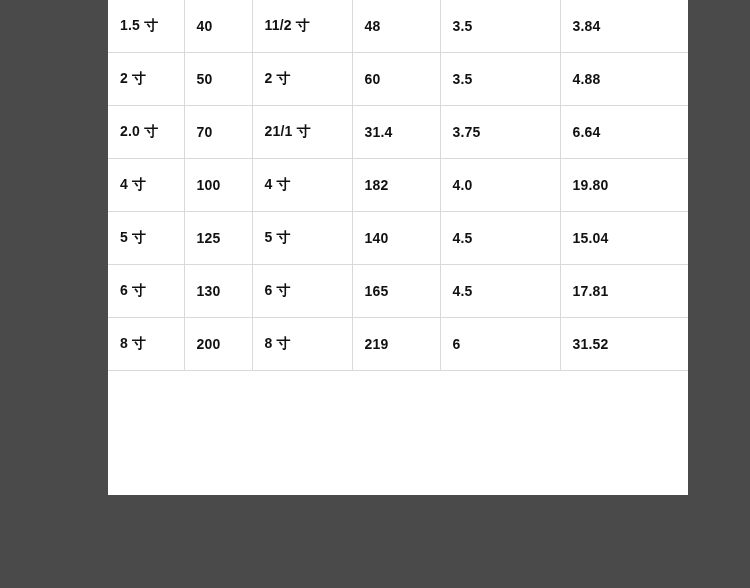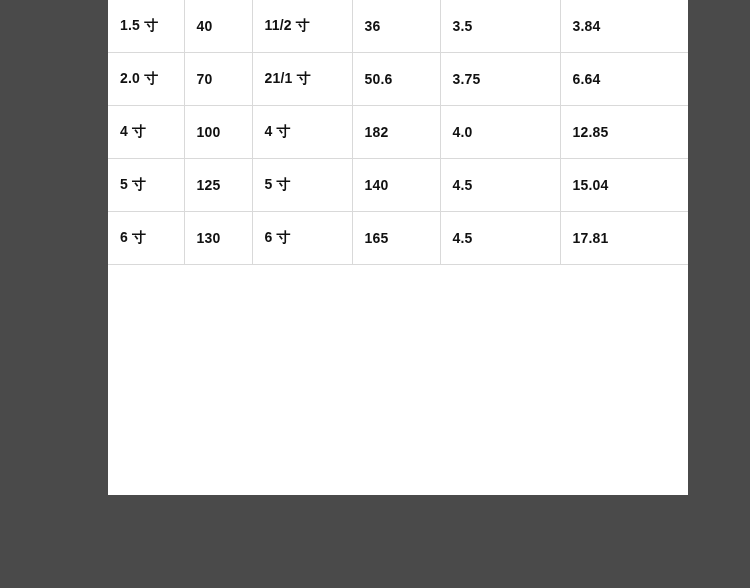--- a/index.html
+++ b/index.html
@@ -88,54 +88,70 @@
           <col class="c2">
           <col class="c3">
           <col class="c4">
           <col class="c5">
       </colgroup>
       <tbody>
         <tr>
           <td class="col-sep">1.5 寸</td>
           <td class="col-sep">40</td>
           <td class="col-sep">11/2 寸</td>
-          <td class="col-sep">36</td>
+          <td class="col-sep">48</td>
           <td class="col-sep">3.5</td>
           <td>3.84</td>
+        </tr>
+        <tr>
+          <td class="col-sep">2 寸</td>
+          <td class="col-sep">50</td>
+          <td class="col-sep">2 寸</td>
+          <td class="col-sep">60</td>
+          <td class="col-sep">3.5</td>
+          <td>4.88</td>
         </tr>
         <tr>
           <td class="col-sep">2.0 寸</td>
           <td class="col-sep">70</td>
           <td class="col-sep">21/1 寸</td>
-          <td class="col-sep">50.6</td>
+          <td class="col-sep">31.4</td>
           <td class="col-sep">3.75</td>
           <td>6.64</td>
         </tr>
         <tr>
           <td class="col-sep">4 寸</td>
           <td class="col-sep">100</td>
           <td class="col-sep">4 寸</td>
           <td class="col-sep">182</td>
           <td class="col-sep">4.0</td>
-          <td>12.85</td>
+          <td>19.80</td>
         </tr>
         <tr>
           <td class="col-sep">5 寸</td>
           <td class="col-sep">125</td>
           <td class="col-sep">5 寸</td>
           <td class="col-sep">140</td>
           <td class="col-sep">4.5</td>
           <td>15.04</td>
         </tr>
         <tr>
           <td class="col-sep">6 寸</td>
           <td class="col-sep">130</td>
           <td class="col-sep">6 寸</td>
           <td class="col-sep">165</td>
           <td class="col-sep">4.5</td>
           <td>17.81</td>
         </tr>
+        <tr>
+          <td class="col-sep">8 寸</td>
+          <td class="col-sep">200</td>
+          <td class="col-sep">8 寸</td>
+          <td class="col-sep">219</td>
+          <td class="col-sep">6</td>
+          <td>31.52</td>
+        </tr>
       </tbody>
     </table>
 
     <div class="bottom-blank"></div>
   </div>
 </div>
 
 </body></html>

